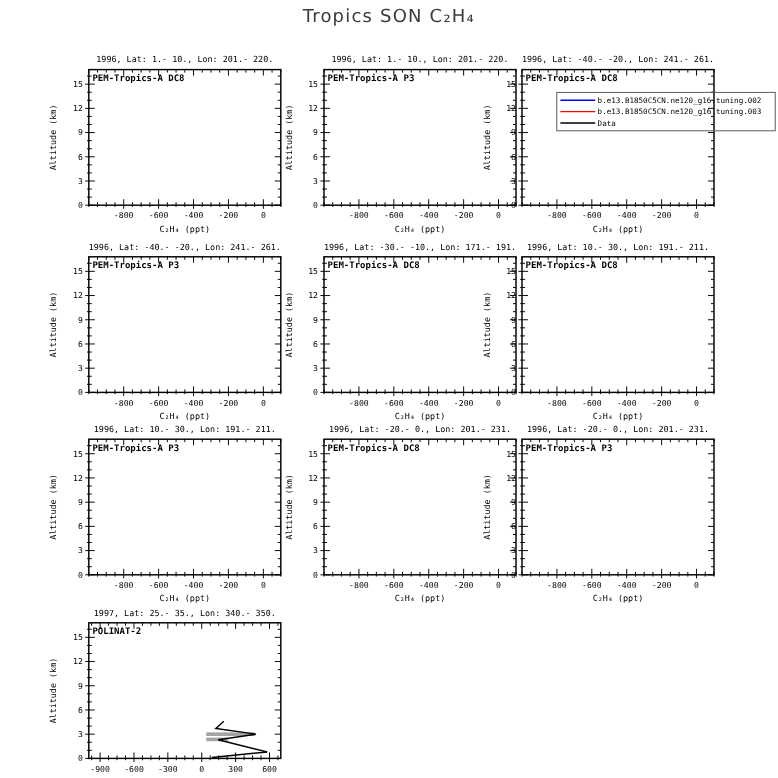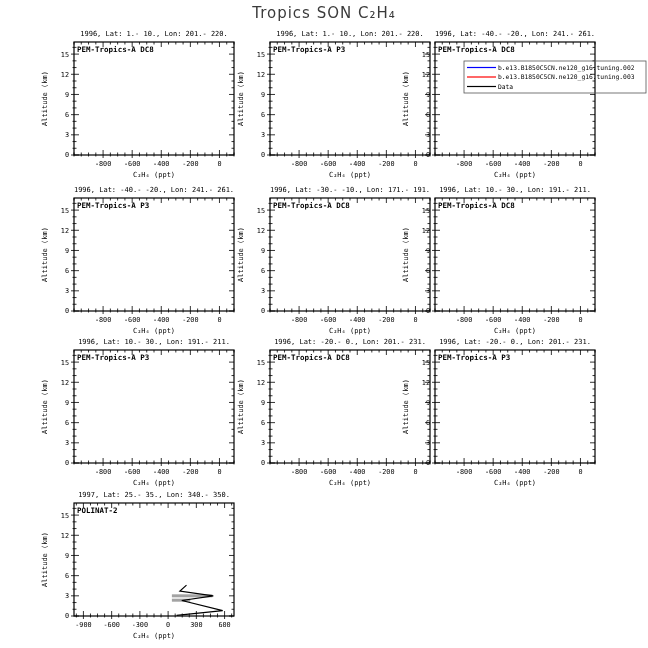--- a/index.html
+++ b/index.html
@@ -5,21 +5,21 @@
   html,body{margin:0;padding:0;}
   body{
     width:648px;height:648px;background:#ffffff;position:relative;
     font-family:"DejaVu Sans", sans-serif;overflow:hidden;
   }
   #fig-title{
     position:absolute;top:4px;left:0;width:648px;text-align:center;
     font-size:15px;color:#3a3a3a;letter-spacing:1px;
     font-family:"DejaVu Sans", sans-serif;
   }
-  #panels{position:absolute;top:0;left:0;width:648px;height:536px;}
+  #panels{position:absolute;top:16px;left:0;width:648px;height:536px;}
   .panel-svg{position:absolute;overflow:visible;}
   text{fill:#000;}
 </style>
 </head>
 <body>
 
 <div id="fig-title">Tropics SON C₂H₄</div>
 <div id="panels">
     <svg class="panel-svg" width="251" height="163" viewBox="0 0 251 163" style="left:36px;top:24px;">
       <text x="118" y="12" text-anchor="middle" font-size="7px" font-family="&quot;DejaVu Sans Mono&quot;, monospace">1996, Lat: 1.- 10., Lon: 201.- 220.</text>

